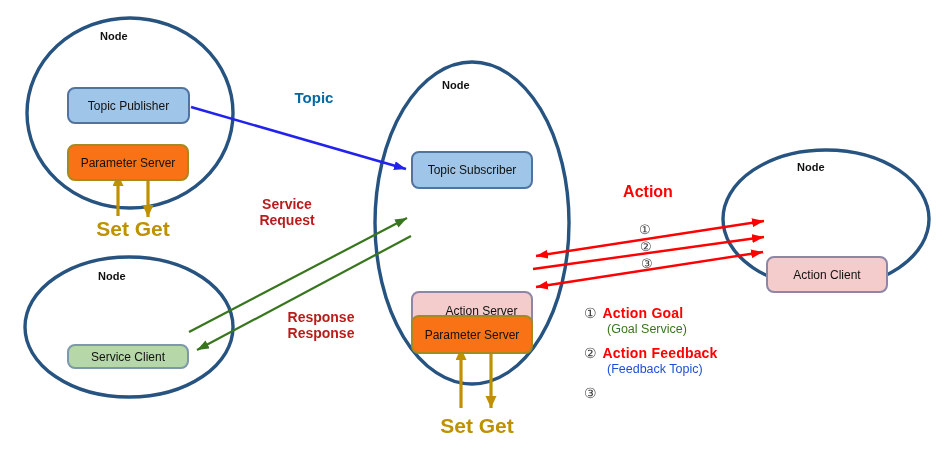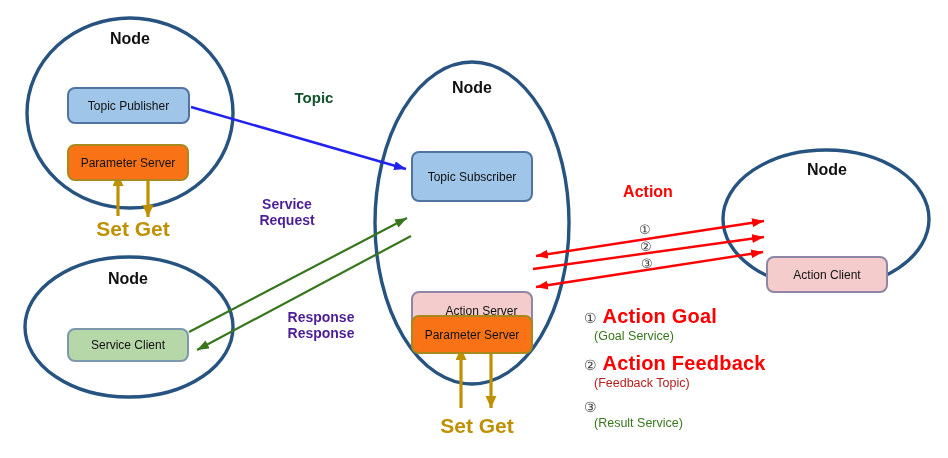--- a/index.html
+++ b/index.html
@@ -2,44 +2,44 @@
 <html><head>
 <meta charset="utf-8">
 <style>
   html,body{margin:0;padding:0;background:#fff;}
   #canvas{
     position:relative;width:948px;height:458px;background:#ffffff;overflow:hidden;
     font-family:"Liberation Sans", sans-serif;
   }
   #wires{position:absolute;left:0;top:0;width:948px;height:458px;}
   .abs{position:absolute;}
-  .node-title{font-weight:bold;font-size:16px;color:#111;text-align:center;}
+  .node-title{font-weight:bold;font-size:11px;color:#111;}
   .box{
     position:absolute;display:flex;align-items:center;justify-content:center;
     border-radius:8px;font-size:12px;color:#111;text-align:center;
     box-sizing:border-box;border:2px solid #888;
   }
   .box.blue  {background:#9fc5e8;border-color:#50749f;}
   .box.green {background:#b6d7a8;border-color:#7d97ad;}
   .box.pink  {background:#f4cccc;border-color:#8d86a4;margin-top:39px;}
   .box.yellow{background:#f97316;border-color:#a8891e;margin-top:11px;}
   .lbl{position:absolute;font-weight:bold;text-align:center;line-height:1.12;}
-  .lbl.blue {color:#14532d;font-size:15px;}
-  .lbl.green{color:#4c1d95;font-size:14px;}
+  .lbl.blue {color:#0369a1;font-size:15px;}
+  .lbl.green{color:#b91c1c;font-size:14px;}
   .lbl.red  {color:#fe0000;font-size:16px;}
   .lbl.gold {color:#bf9000;font-size:21px;}
   .circnum{position:absolute;font-size:13px;color:#3c3c3c;font-weight:normal;}
   .legend{position:absolute;left:584px;top:305px;width:260px;}
   .legend .item{margin-bottom:9px;}
   .legend .trow{display:flex;align-items:baseline;}
   .legend .num{font-size:14px;color:#3c3c3c;margin-right:6px;}
-  .legend .title{font-weight:bold;font-size:20px;color:#fe0000;letter-spacing:.2px;}
-  .legend .sub{font-size:12.5px;margin-left:10px;margin-top:1px;}
+  .legend .title{font-weight:bold;font-size:14px;color:#fe0000;letter-spacing:.2px;}
+  .legend .sub{font-size:12.5px;margin-left:23px;margin-top:1px;}
   .legend .sub.g{color:#38761d;}
-  .legend .sub.b{color:#b91c1c;}
+  .legend .sub.b{color:#1d4ed8;}
 </style>
 </head>
 <body>
 
 <div id="canvas">
 
   <svg id="wires" viewBox="0 0 948 458">
     <defs>
       <marker id="ah-blue" markerUnits="userSpaceOnUse" markerWidth="13" markerHeight="10" refX="12" refY="4.5" orient="auto">
         <path d="M0,0 L12,4.5 L0,9 z" fill="#2222ee"></path>
@@ -80,25 +80,25 @@
   </svg>
 
   <div class="abs node-title" style="left:100px;top:30px;width:60px;">Node</div>
   <div class="abs node-title" style="left:98px;top:270px;width:60px;">Node</div>
   <div class="abs node-title" style="left:442px;top:79px;width:60px;">Node</div>
   <div class="abs node-title" style="left:797px;top:161px;width:60px;">Node</div>
 
   <div class="box blue" style="left:67px;top:87px;width:123px;height:37px;border-radius:8px;">Topic Publisher</div>
   <div class="box yellow" style="left:67px;top:133px;width:122px;height:37px;">Parameter Server</div>
 
-  <div class="box blue" style="left:411px;top:151px;width:122px;height:51px;">Topic Subscriber</div>
+  <div class="box blue" style="left:411px;top:151px;width:122px;height:38px;">Topic Subscriber</div>
   <div class="box pink" style="left:411px;top:252px;width:122px;height:40px;padding-left:19px;">Action Server</div>
   <div class="box yellow" style="left:411px;top:304px;width:122px;height:39px;">Parameter Server</div>
 
-  <div class="box green" style="left:67px;top:328px;width:122px;height:34px;">Service Client</div>
+  <div class="box green" style="left:67px;top:344px;width:122px;height:25px;">Service Client</div>
 
   <div class="box pink" style="left:766px;top:217px;width:122px;height:37px;">Action Client</div>
 
   <div class="lbl blue" style="left:278px;top:90px;width:72px;">Topic</div>
   <div class="lbl green" style="left:246px;top:197px;width:82px;">Service Request</div>
   <div class="lbl green" style="left:275px;top:310px;width:92px;">Response Response</div>
   <div class="lbl red" style="left:612px;top:183px;width:72px;">Action</div>
   <div class="lbl gold" style="left:95px;top:217px;width:76px;">Set Get</div>
   <div class="lbl gold" style="left:439px;top:414px;width:76px;">Set Get</div>
 
@@ -118,17 +118,16 @@
       <div class="trow">
         <span class="num">②</span>
         <span class="title">Action Feedback</span>
       </div>
       <div class="sub b">(Feedback Topic)</div>
     </div>
     <div class="item">
       <div class="trow">
         <span class="num">③</span>
       </div>
-      <div class="sub g">(Result Service)</div>
     </div>
   </div>
 
 </div>
 
 </body></html>

